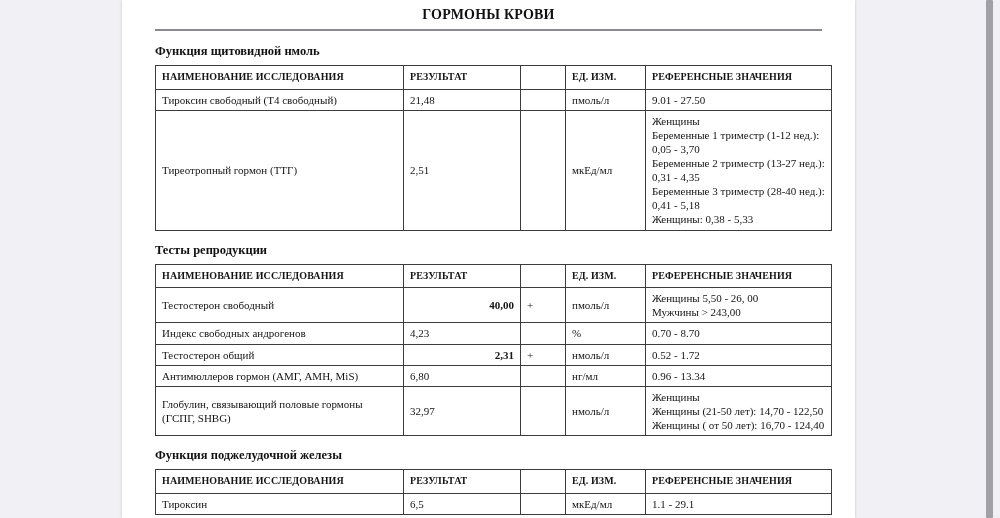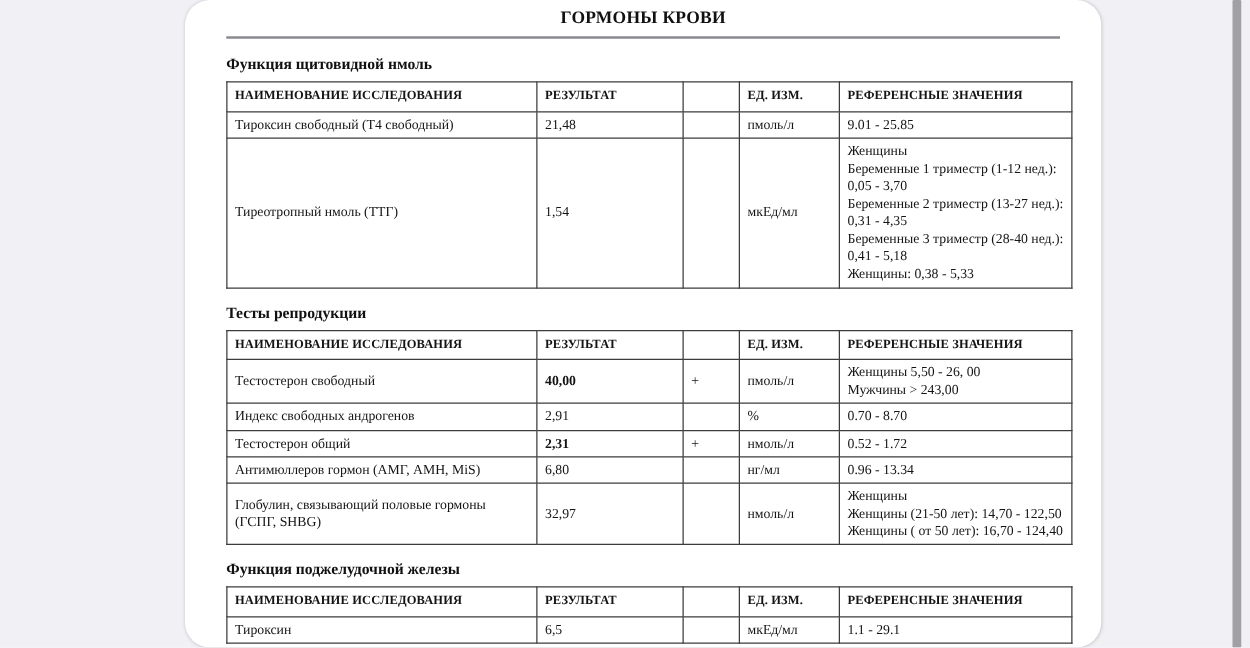--- a/index.html
+++ b/index.html
@@ -15,28 +15,27 @@
   #viewport {
     position: relative;
     width: 1000px;
     height: 518px;
     background: #f0f0f5;
   }
 
   
   #page {
     position: absolute;
-    left: 148px;
+    left: 122px;
     top: 0;
     width: 733px;
     height: 518px;
     background: #ffffff;
     box-shadow: 0 0 3px rgba(0,0,0,0.18);
     overflow: hidden;
-    border-radius: 20px;
   }
 
   #page-inner {
     padding: 0 33px 0 33px;
     box-sizing: border-box;
     width: 100%;
   }
 
   
   .doc-title {
@@ -92,21 +91,21 @@
   }
 
   
   col.c-name   { width: 248px; }
   col.c-result { width: 117px; }
   col.c-flag   { width: 45px;  }
   col.c-unit   { width: 80px;  }
   col.c-ref    { width: 186px; }
 
   td.flag { text-align: center; font-size: 11px; }
-  td.result.abnormal { font-weight: bold; }
+  td.result.abnormal { font-weight: bold; text-align: right; }
   td.unit { }
   td.ref { }
   .ref-multi { white-space: pre-line; }
 
   
   #scrollbar-track {
     position: absolute;
     right: 7px;
     top: 0;
     width: 7px;
@@ -153,25 +152,25 @@
                 <th>ЕД. ИЗМ.</th>
                 <th>РЕФЕРЕНСНЫЕ ЗНАЧЕНИЯ</th>
               </tr>
             </thead>
             <tbody>
               <tr>
                 <td class="name">Тироксин свободный (Т4 свободный)</td>
                 <td class="result">21,48</td>
                 <td class="flag"></td>
                 <td class="unit">пмоль/л</td>
-                <td class="ref">9.01 - 25.85</td>
-              </tr>
-              <tr>
-                <td class="name">Тиреотропный нмоль (ТТГ)</td>
-                <td class="result">1,54</td>
+                <td class="ref">9.01 - 27.50</td>
+              </tr>
+              <tr>
+                <td class="name">Тиреотропный гормон (ТТГ)</td>
+                <td class="result">2,51</td>
                 <td class="flag"></td>
                 <td class="unit">мкЕд/мл</td>
                 <td class="ref ref-multi">Женщины
   Беременные 1 триместр (1-12 нед.): 0,05 - 3,70
   Беременные 2 триместр (13-27 нед.): 0,31 - 4,35
   Беременные 3 триместр (28-40 нед.): 0,41 - 5,18
   Женщины: 0,38 - 5,33</td>
               </tr>
             </tbody>
           </table>
@@ -197,21 +196,21 @@
               <tr>
                 <td class="name">Тестостерон свободный</td>
                 <td class="result abnormal">40,00</td>
                 <td class="flag">+</td>
                 <td class="unit">пмоль/л</td>
                 <td class="ref ref-multi">Женщины 5,50 - 26, 00
 Мужчины &gt; 243,00</td>
               </tr>
               <tr>
                 <td class="name">Индекс свободных андрогенов</td>
-                <td class="result">2,91</td>
+                <td class="result">4,23</td>
                 <td class="flag"></td>
                 <td class="unit">%</td>
                 <td class="ref">0.70 - 8.70</td>
               </tr>
               <tr>
                 <td class="name">Тестостерон общий</td>
                 <td class="result abnormal">2,31</td>
                 <td class="flag">+</td>
                 <td class="unit">нмоль/л</td>
                 <td class="ref">0.52 - 1.72</td>

